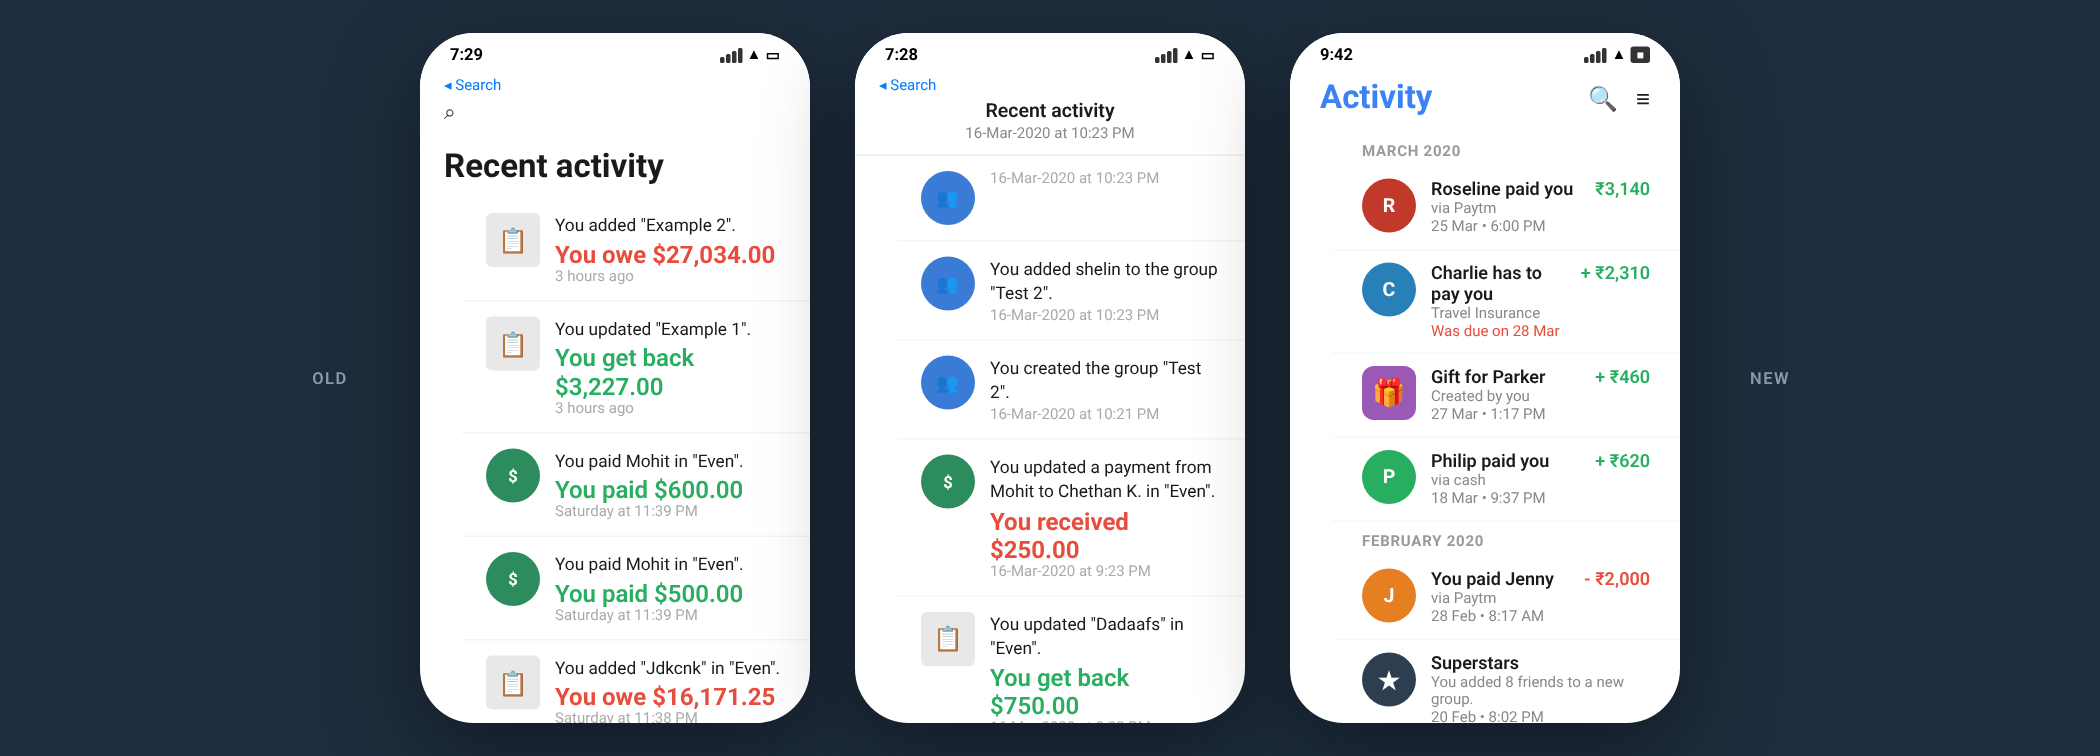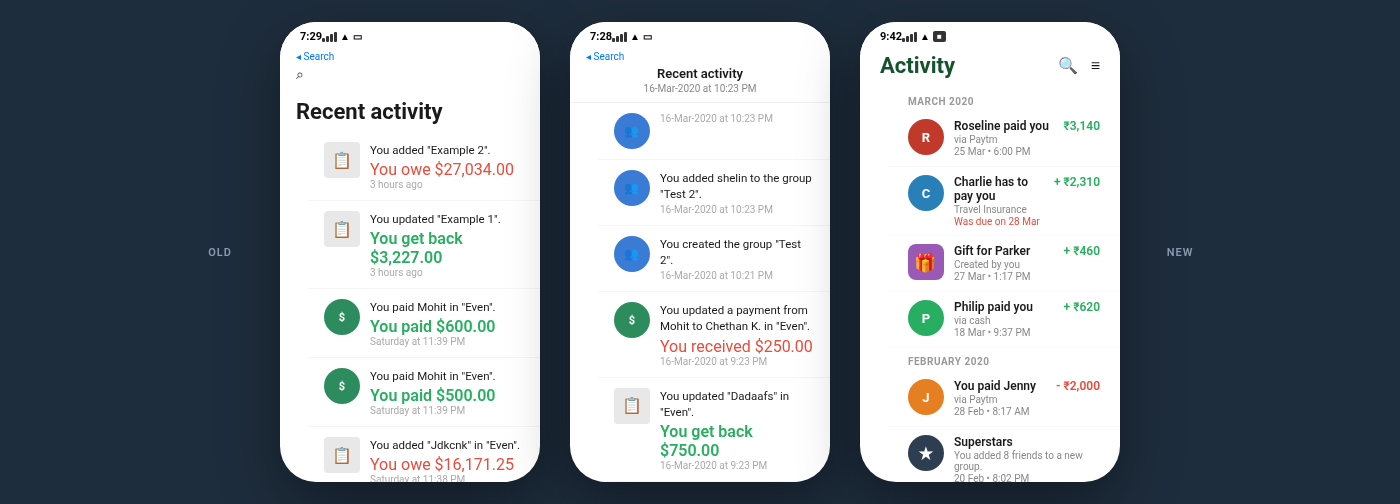--- a/index.html
+++ b/index.html
@@ -42,21 +42,21 @@
       overflow: hidden;
       display: flex;
       flex-direction: column;
       box-shadow: 0 20px 60px rgba(0,0,0,0.4);
       position: relative;
     }
 
     
     .status-bar {
       display: flex;
-      justify-content: flex-start;
+      justify-content: space-between;
       align-items: center;
       padding: 8px 20px 4px;
       font-size: 10px;
       font-weight: 600;
       background: #fff;
     }
     .status-time { font-size: 11px; font-weight: 700; }
     .status-icons { display: flex; align-items: center; gap: 3px; }
     .signal-bars { display: flex; align-items: flex-end; gap: 1px; }
     .signal-bar { background: #333; border-radius: 1px; width: 3px; }
@@ -138,39 +138,39 @@
     .icon-doc { background: #e8e8e8; border-radius: 4px; color: #888; font-size: 16px; }
     .icon-green { background: #2d8c5e; }
 
     .item-content { flex: 1; min-width: 0; }
     .item-text {
       font-size: 11.5px;
       color: #1a1a1a;
       line-height: 1.4;
       margin-bottom: 2px;
     }
-    .item-amount-red { color: #e74c3c; font-weight: 400; }
+    .item-amount-red { color: #e74c3c; font-weight: 700; }
     .item-amount-green { color: #27ae60; font-weight: 600; }
     .item-time { font-size: 10px; color: #aaa; }
 
     
     .phone3 { background: #fff; }
     .phone3-header {
       padding: 6px 20px 10px;
       background: #fff;
     }
     .phone3-title-row {
       display: flex;
       align-items: center;
       justify-content: space-between;
     }
     .phone3-title {
       font-size: 22px;
       font-weight: 700;
-      color: #14532d;
+      color: #3b82f6;
     }
     .header-icons { display: flex; gap: 12px; align-items: center; }
     .header-icon { font-size: 16px; color: #1a1a1a; cursor: pointer; }
 
     .section-label {
       font-size: 10px;
       font-weight: 700;
       color: #999;
       letter-spacing: 0.5px;
       padding: 8px 20px 4px;

